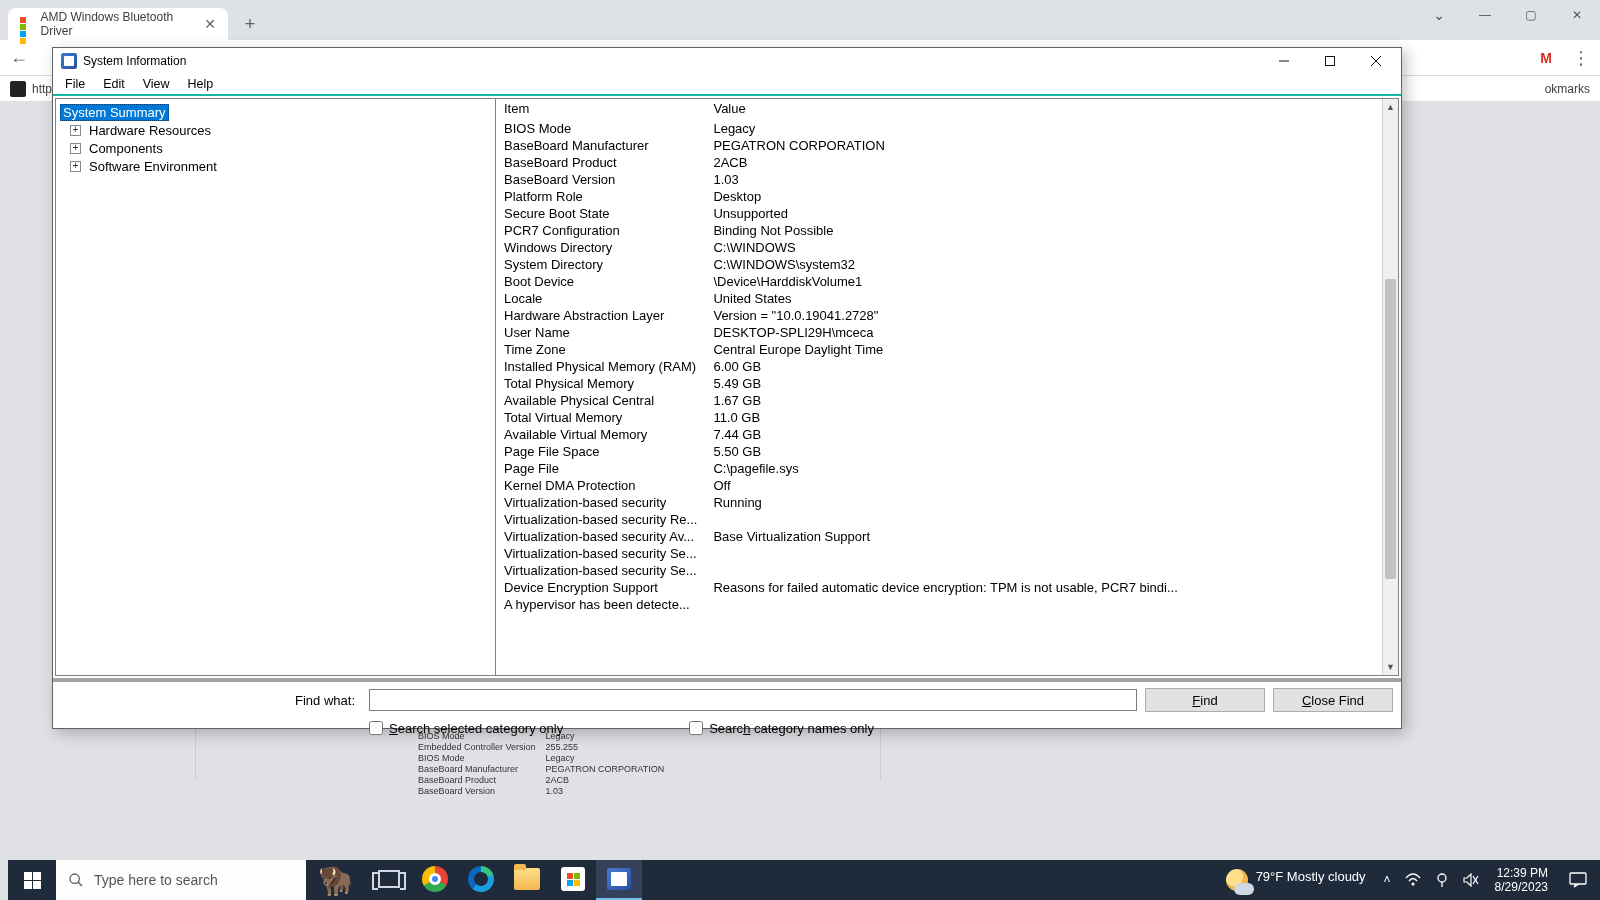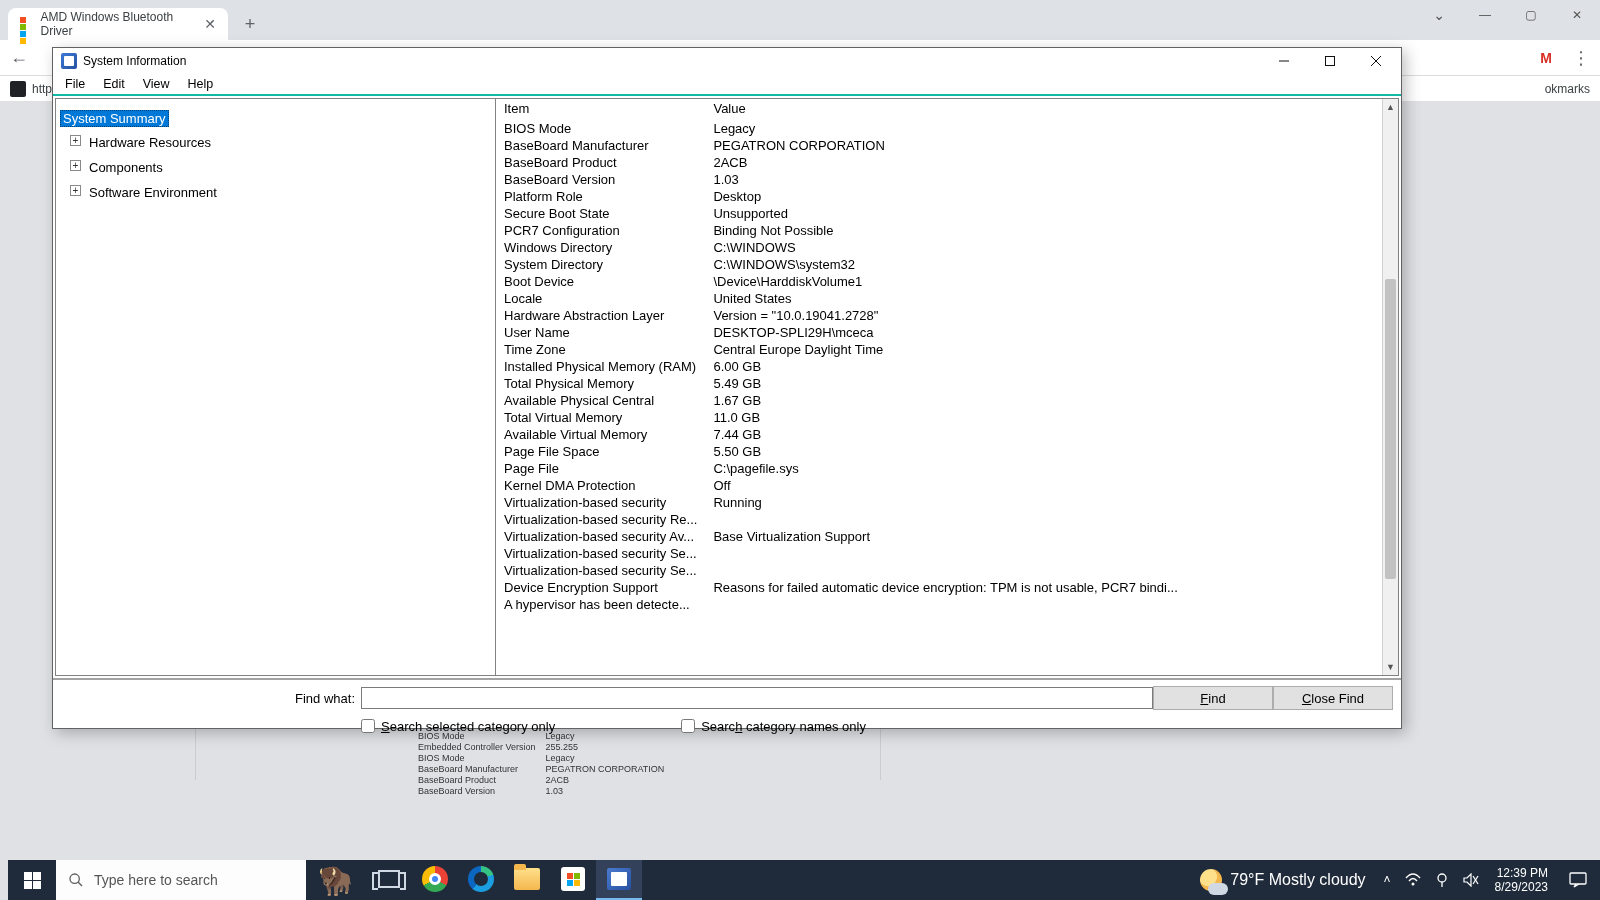--- a/index.html
+++ b/index.html
@@ -47,59 +47,59 @@
 .si-title .app-icon::after{content:""; position:absolute; left:3px; top:3px; right:3px; bottom:3px; background:#fff; border-radius:1px;}
 .si-title .spacer{flex:1;}
 .si-title .wbtn{ width:46px; height:26px; display:flex; align-items:center; justify-content:center; font-size:12px; color:#111;}
 .si-title .wbtn svg{display:block;}
 
 .si-menu{ height:22px; display:flex; align-items:center; padding:0 4px; font-size:12.5px; gap:2px; border-bottom:2px solid #14b8a6;}
 .si-menu span{ padding:2px 8px; }
 
 .si-body{ flex:1; display:flex; border:1px solid #828282; margin:2px; position:relative;}
 .si-tree{ width:440px; border-right:1px solid #828282; padding:4px 0 0 0; font-size:13px; overflow:auto;}
-.si-tree .node{ display:flex; align-items:flex-start; height:18px; padding-left:4px; gap:2px;margin-top:7px;}
+.si-tree .node{ display:flex; align-items:center; height:18px; padding-left:4px; gap:2px;}
 .si-tree .exp{ width:11px;height:11px; border:1px solid #8a8a8a; display:flex; align-items:center; justify-content:center; font-size:10px; line-height:1; color:#333; margin-right:4px;}
 .si-tree .sel{ background:#0078d7; color:#fff; padding:0 2px; height:17px; display:inline-flex; align-items:center; border:1px dotted #003e74;}
 .si-tree .lbl{ padding:0 2px; }
 .si-tree .indent{ padding-left:14px; }
 
 .si-list{ flex:1; position:relative; overflow:hidden; }
 .si-list-inner{ position:absolute; inset:0 16px 0 0; overflow:auto;}
 .si-list table{ border-collapse:collapse; width:100%; font-size:13px;}
 .si-list th{ text-align:left; font-weight:400; padding:2px 8px 4px 8px; position:sticky; top:0; background:#fff; }
 .si-list td{ padding:1px 8px; white-space:nowrap; }
 .si-list .col-item{ width:182px; }
 .si-scroll{ position:absolute; top:0; right:0; bottom:0; width:16px; background:#f0f0f0; border-left:1px solid #d0d0d0;}
 .si-scroll .thumb{ position:absolute; left:2px; right:2px; top:180px; height:300px; background:#c2c2c2; border-radius:2px;}
 .si-scroll .arr{ position:absolute; left:0; right:0; height:16px; display:flex; align-items:center; justify-content:center; font-size:9px; color:#555;}
 .si-scroll .arr.up{ top:0;} .si-scroll .arr.dn{ bottom:0;}
 
-.si-find{ height:50px; border-top:2px solid #a3a3a3; padding:4px 8px 0 8px; font-size:13px; display:grid; grid-template-columns: 300px 1fr 120px 120px; grid-template-rows: 28px 20px; gap:4px 0; align-items:center;}
+.si-find{ height:50px; border-top:4px solid #a3a3a3; padding:4px 8px 0 8px; font-size:13px; display:grid; grid-template-columns: 300px 1fr 120px 120px; grid-template-rows: 28px 20px; gap:4px 8px; align-items:center;}
 .si-find label{ text-align:right; padding-right:6px;}
 .si-find input[type=text]{ height:22px; border:1px solid #7a7a7a; padding:0 4px; font-size:13px; background:#fff; grid-column:2; }
 .si-find button{ height:24px; border:1px solid #adadad; background:#e1e1e1; font-size:13px; }
 .si-find button.find{ grid-column:3; } .si-find button.close{ grid-column:4; }
 .si-find .chk{ display:flex; align-items:center; gap:6px; }
 .si-find .chk input{ width:14px; height:14px; }
 .si-find .u{ text-decoration: underline; }
 
 
 .taskbar{ position:absolute; left:8px; right:0; bottom:0; height:40px; background:#1f2b3a; display:flex; align-items:center; color:#fff; font-size:12px;}
 .taskbar .start{ width:48px; height:100%; display:flex; align-items:center; justify-content:center;}
 .taskbar .start .win{ display:grid; grid-template-columns:8px 8px; grid-template-rows:8px 8px; gap:1px;}
 .taskbar .start .win span{ background:#fff; }
 .taskbar .search{ width:250px; height:100%; background:#fdfdfd; color:#555; display:flex; align-items:center; gap:10px; padding:0 12px; font-size:14px;}
 .taskbar .search svg{ display:block; }
 .taskbar .bison{ width:60px; height:100%; display:flex; align-items:center; justify-content:center;}
 .taskbar .bison span{ font-size:28px; filter:hue-rotate(10deg);}
 .taskbar .tbtn{ width:46px; height:100%; display:flex; align-items:center; justify-content:center; border-bottom:2px solid transparent; position:relative;}
 .taskbar .tbtn.active{ background:#33425a; border-bottom-color:#76b9ed;}
 .taskbar .spacer{ flex:1; }
-.taskbar .weather{ display:flex; align-items:center; gap:8px; padding:0 10px; font-size:16px;}
+.taskbar .weather{ display:flex; align-items:flex-start; gap:8px; padding:0 10px; font-size:13px;}
 .taskbar .weather .sun{ width:22px;height:22px; border-radius:50%; background:radial-gradient(circle at 35% 35%, #ffe08a 0 45%, #f4b74e 46% 100%); position:relative;}
 .taskbar .weather .sun::after{content:""; position:absolute; right:-6px; bottom:-4px; width:20px; height:12px; background:#cfd8e3; border-radius:10px;}
 .taskbar .tray{ display:flex; align-items:center; gap:14px; padding:0 8px;}
 .taskbar .tray svg{ display:block; }
 .taskbar .clock{ text-align:right; line-height:14px; padding:0 8px; font-size:12px;}
 .taskbar .clock div:first-child{font-size:12px;}
 .taskbar .notif{ width:44px; display:flex; align-items:center; justify-content:center;}
 
 
 .ic{ font-family: "Segoe UI Symbol","Segoe MDL2 Assets", sans-serif; }

